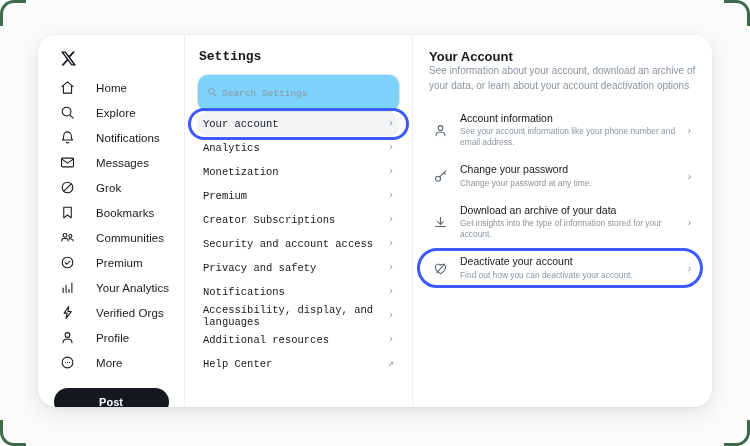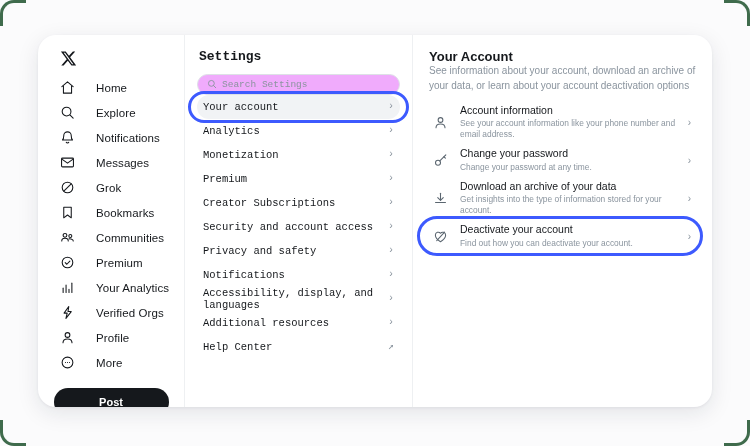--- a/index.html
+++ b/index.html
@@ -41,22 +41,22 @@
     margin: 13px auto 0; width: 115px; height: 28px; border-radius: 16px;
     background: #15181c; color: #fff; font-size: 11px; font-weight: bold;
     display: flex; align-items: center; justify-content: center; cursor: pointer;
     border: none; font-family: inherit;
   }
 
   
   .settings { width: 228px; flex: 0 0 228px; border-right: 1px solid #eef0f2; padding: 0 12px; position: relative; font-family: Liberation Mono, monospace; }
   .settings h2 { font-size: 13px; font-weight: bold; color: #15181c; padding: 14px 2px 10px 2px; }
   .search {
-    height: 21px; border: 1px solid #dde1e6; border-radius: 11px;
-    display: flex; align-items: center; gap: 5px; padding: 0 9px; background: #f0abfc;
+    height: 38px; border: 1px solid #dde1e6; border-radius: 11px;
+    display: flex; align-items: center; gap: 5px; padding: 0 9px; background: #7dd3fc;
   }
   .search svg { width: 10px; height: 10px; flex: 0 0 10px; }
   .search input {
     border: none; outline: none; background: transparent; width: 100%;
     font-size: 9.5px; color: #5b6670; font-family: inherit;
   }
   .search input::placeholder { color: #8a949e; }
   .srow {
     height: 24px; display: flex; align-items: center; justify-content: space-between;
     font-size: 10.5px; color: #15181c; cursor: pointer; padding: 0 6px;
@@ -67,21 +67,21 @@
   .hl-pill {
     position: absolute; left: -9px; top: -4px; right: -9px; bottom: -4px;
     border: 3px solid #3d5afe; border-radius: 18px; pointer-events: none;
   }
 
   
   .account { flex: 1; padding: 14px 15px 0 16px; position: relative; }
   .account h2 { font-size: 13px; font-weight: bold; color: #15181c; }
   .account .desc { font-size: 10px; color: #8a949e; line-height: 1.45; max-width: 272px; }
   .arow {
-    display: flex; align-items: center; gap: 12px; height: 34px; margin-top: 4px;
+    display: flex; align-items: center; gap: 12px; height: 34px; margin-top: 12px;
     cursor: pointer; position: relative; padding: 0 6px 0 4px;
   }
   .arow .aico { width: 15px; height: 15px; flex: 0 0 15px; color: #5b6670; }
   .arow .aico svg { width: 15px; height: 15px; display: block; }
   .arow .txt { flex: 1; }
   .arow .t1 { font-size: 10.5px; color: #15181c; line-height: 1.25; }
   .arow .t2 { font-size: 8.4px; color: #8a949e; line-height: 1.3; margin-top: 1px; }
   .arow .chev { color: #8a949e; font-size: 10px; }
   .hl-row {
     position: absolute; left: -12px; top: -3px; right: -6px; bottom: -3px;

